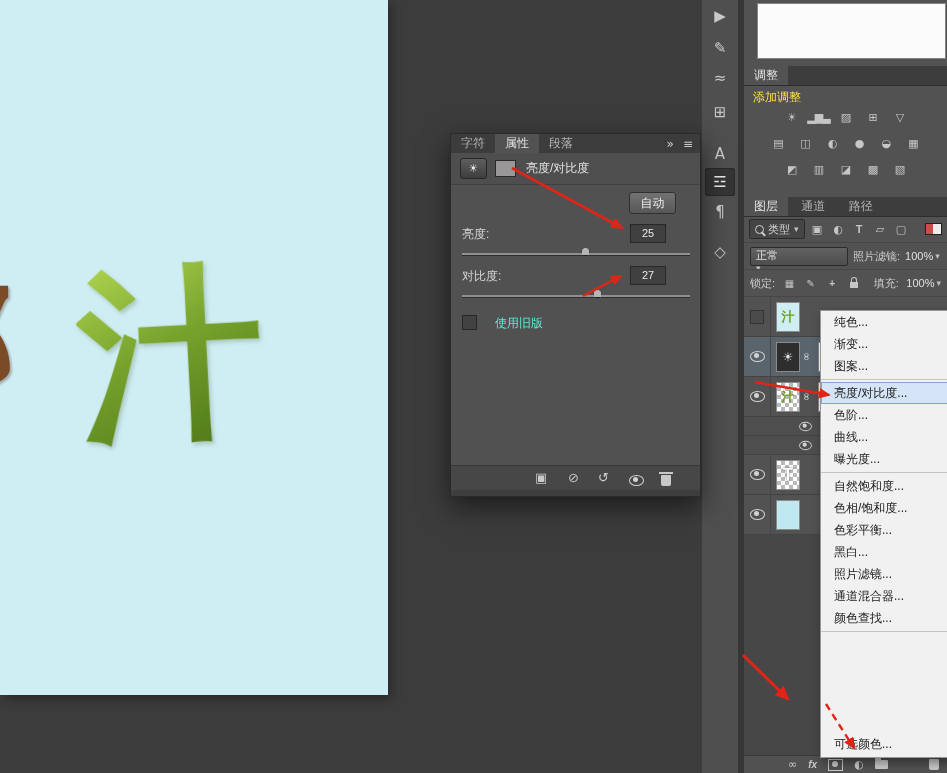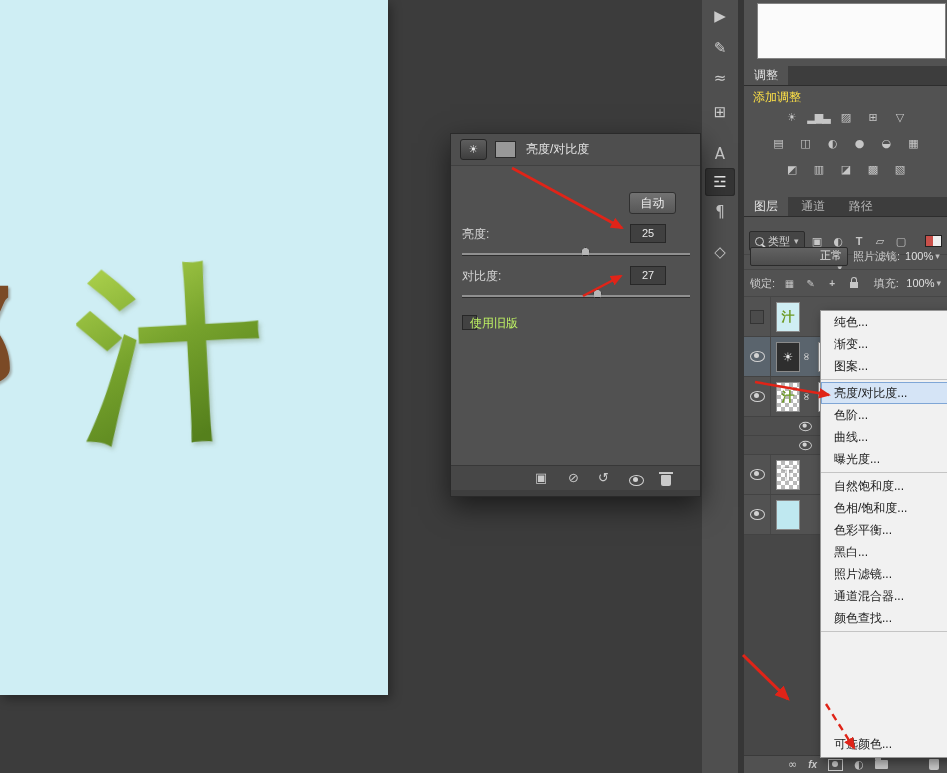--- a/index.html
+++ b/index.html
@@ -33,37 +33,37 @@
   .tabbar{position:absolute;left:744px;width:203px;height:19px;background:#3d3d3d;
           border-bottom:1px solid #2d2d2d;white-space:nowrap;overflow:hidden;}
   .tab{display:inline-block;padding:0 10px;line-height:19px;color:#b3b3b3;font-size:12px;}
   .tab.active{background:#525252;color:#e2e2e2;}
   .adj-add{position:absolute;left:753px;top:89px;color:#fde047;}
   .adj-grid{position:absolute;left:746px;top:109px;width:199px;}
   .adj-row{display:flex;justify-content:center;gap:7px;margin-bottom:10px;}
   .adj-ic{width:20px;height:16px;display:flex;align-items:center;justify-content:center;
           color:#c6c6c6;font-size:11px;letter-spacing:-1px;}
 
-  .filter-row{position:absolute;left:744px;top:228px;width:203px;height:27px;display:flex;
+  .filter-row{position:absolute;left:744px;top:216px;width:203px;height:27px;display:flex;
               align-items:center;gap:4px;padding:0 5px;box-sizing:border-box;border-bottom:1px solid #464646;}
   .type-select{display:flex;align-items:center;gap:4px;height:18px;padding:0 5px;background:#454545;
                border:1px solid #2b2b2b;border-radius:2px;color:#d5d5d5;font-size:11px;}
   .f-ic{width:17px;height:16px;display:flex;align-items:center;justify-content:center;
         color:#c6c6c6;font-size:11px;font-weight:bold;}
   .filter-toggle{margin-left:auto;width:15px;height:10px;border:1px solid #222;
                  background:linear-gradient(to right,#c9504a 0 45%,#eee 45%);}
 
   .blend-row,.lock-row{position:absolute;left:744px;width:203px;height:27px;display:flex;
               align-items:center;gap:5px;padding:0 6px;box-sizing:border-box;border-bottom:1px solid #464646;
               white-space:nowrap;overflow:hidden;}
   .blend-row{top:243px;}
   .lock-row{top:270px;justify-content:space-between;}
   .lbl{color:#cfcfcf;font-size:11px;}
   .dd{font-size:9px;color:#bdbdbd;}
-  .blend-select{width:98px;height:19px;display:flex;align-items:flex-end;justify-content:space-between;
+  .blend-select{width:98px;height:19px;display:flex;align-items:flex-start;justify-content:space-between;
                 padding:0 5px;box-sizing:border-box;color:#e0e0e0;font-size:11px;
                 background:linear-gradient(#626262,#4d4d4d);border:1px solid #2b2b2b;border-radius:2px;flex-direction:column;}
   .val-select{display:flex;align-items:center;gap:2px;color:#e0e0e0;font-size:11px;}
   .l-ic{width:14px;height:14px;display:flex;align-items:center;justify-content:center;
         color:#c6c6c6;font-size:10px;font-weight:bold;}
 
   
   .layers-list{position:absolute;left:744px;top:297px;width:203px;height:458px;background:#474747;}
   .lrow{height:39px;background:#525252;border-bottom:1px solid #434343;display:flex;align-items:center;}
   .lrow.selected{background:#5a646d;}
@@ -117,21 +117,21 @@
   .auto-btn{position:absolute;left:178px;top:58px;width:45px;height:20px;border-radius:3px;
             background:linear-gradient(#727272,#575757);border:1px solid #303030;color:#ececec;
             display:flex;align-items:center;justify-content:center;font-size:12px;}
   .prow-lbl{position:absolute;left:11px;color:#d6d6d6;}
   .vbox{position:absolute;left:179px;width:34px;height:17px;background:#404040;border:1px solid #282828;
         color:#e8e8e8;font-size:11px;text-align:center;line-height:17px;}
   .track{position:absolute;left:11px;width:228px;height:2px;background:#909090;box-shadow:0 1px 0 #2e2e2e;}
   .sthumb{position:absolute;width:9px;height:9px;background:#b5b5b5;border:1px solid #1f1f1f;box-sizing:border-box;
           clip-path:polygon(50% 0,100% 42%,80% 100%,20% 100%,0 42%);}
   .pcheck{position:absolute;left:11px;width:13px;height:13px;background:#424242;border:1px solid #272727;}
-  .pcheck-lbl{position:absolute;left:19px;color:#bef264;}
+  .pcheck-lbl{position:absolute;left:44px;color:#5eead4;}
   .props-footer{position:absolute;left:0;right:0;top:331px;height:25px;background:#474747;border-top:1px solid #383838;}
   .pf-ic{position:absolute;top:4px;color:#c9c9c9;font-size:13px;}
   .props-strip{position:absolute;left:0;right:0;bottom:0;height:6px;background:#3e3e3e;}
 
   
   .menu{position:absolute;left:820px;top:310px;width:131px;height:446px;background:#f1f1f1;
         border:1px solid #979797;box-shadow:3px 4px 10px rgba(0,0,0,.45);z-index:40;color:#1b1b1b;}
   .menu-item{height:22px;line-height:22px;padding-left:13px;font-size:12px;white-space:nowrap;}
   .menu-item.hl{background:#d5e4f6;outline:1px solid #7fa6d6;outline-offset:-1px;}
   .menu-sep{height:1px;background:#c4c4c4;margin:2px 0;}
@@ -316,20 +316,29 @@
     <span class="b-ic glyph">◐</span>
     <span class="b-ic">
         <span class="i-folder"></span>
       </span>
     <span class="b-ic" style="margin-left:auto;margin-right:8px">
         <span class="i-trash"></span>
       </span>
   </div>
 
   <div class="props">
+    <div class="props-tabs">
+      <span class="tab">字符</span>
+      <span class="tab active">属性</span>
+      <span class="tab">段落</span>
+      <span class="ptabs-right">
+        <span class="glyph">»</span>
+        <span class="glyph">≡</span>
+      </span>
+    </div>
     <div class="props-header">
       <span class="adj-badge glyph">☀</span>
       <span class="mask-badge"></span>
       <span class="props-title">亮度/对比度</span>
     </div>
 
     <div class="auto-btn">自动</div>
 
     <span class="prow-lbl" style="top:92px">亮度:</span>
     <div class="vbox" style="top:90px">25</div>

